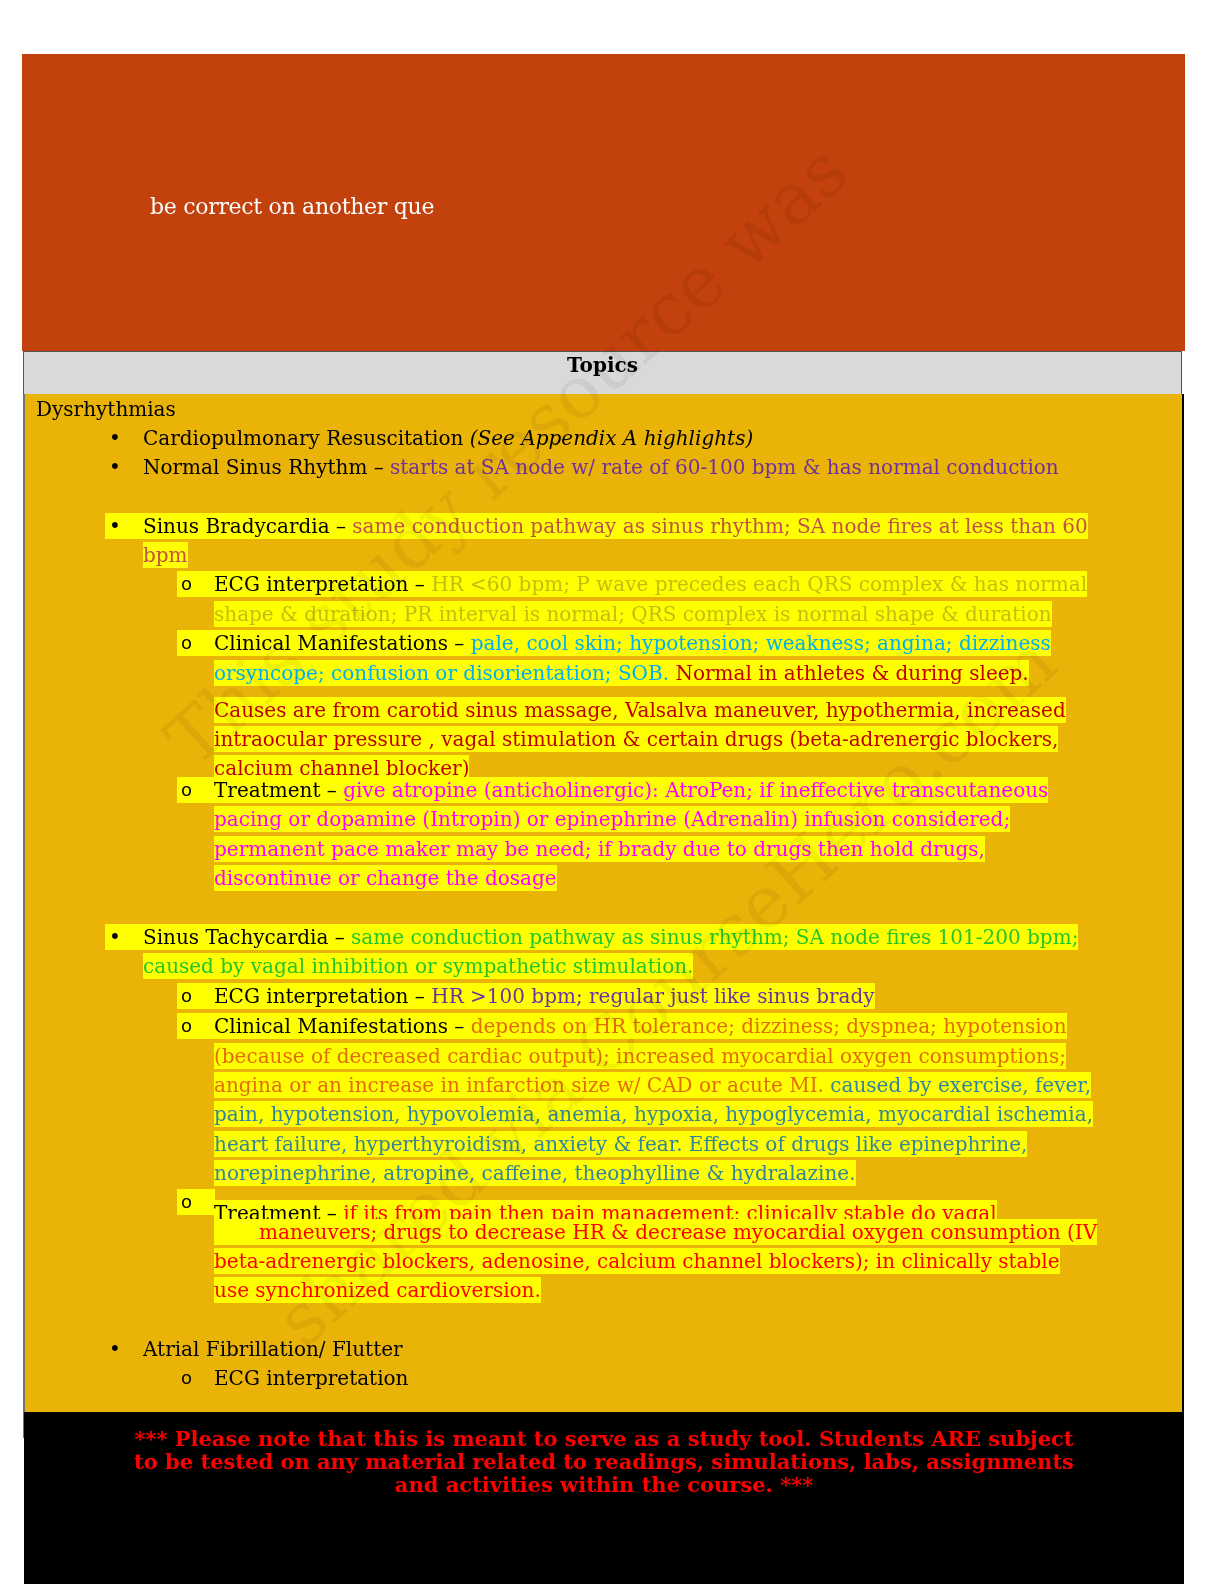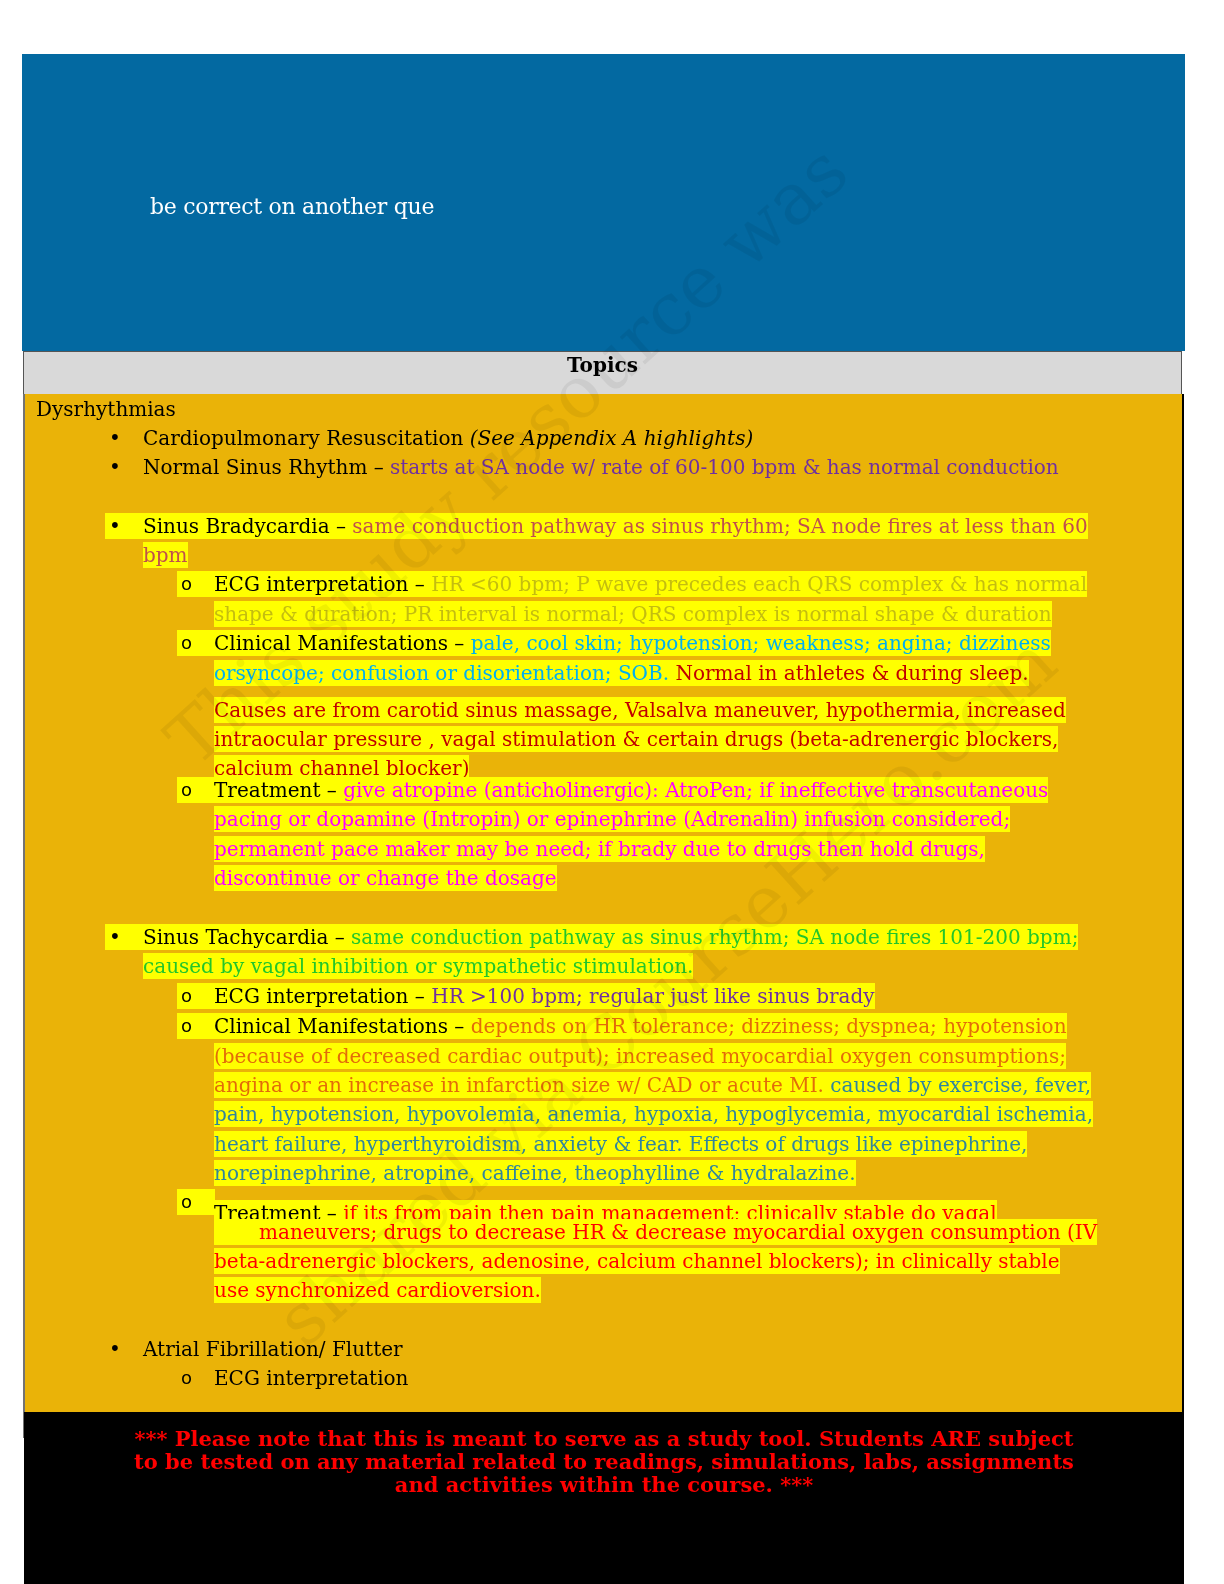--- a/index.html
+++ b/index.html
@@ -1,17 +1,17 @@
 <!DOCTYPE html>
 <html><head>
 <meta charset="utf-8">
 <style>
   html, body { margin: 0; padding: 0; background: #ffffff; }
   body { width: 1224px; height: 1584px; position: relative; overflow: hidden; font-family: "DejaVu Serif", serif; }
-  .header-block { position: absolute; left: 22px; top: 54px; width: 1163px; height: 297px; background: #0369a1; }
+  .header-block { position: absolute; left: 22px; top: 54px; width: 1163px; height: 297px; background: #c2410c; }
   .header-text { position: absolute; left: 128px; top: 140px; color: #fff; font-family: "DejaVu Serif", serif; font-size: 22px; letter-spacing: -0.3px; }
   .topics-bar { position: absolute; left: 23px; top: 351px; width: 1159px; height: 49px; background: #d9d9d9; border: 1px solid #555; border-bottom: 2px solid #333; box-sizing: border-box; text-align: center; }
   .topics-bar span { font-weight: bold; font-size: 20px; line-height: 26px; display: inline-block; margin-top: 0px; }
   .content { position: absolute; left: 23px; top: 394px; width: 1161px; height: 1044px; border-left: 2px solid #737373; border-right: 2px solid #000; box-sizing: border-box; background: #eab308; }
   .line { position: absolute; font-size: 20px; line-height: 26px; white-space: nowrap; color: #000; }
   .hl { background: #ffff00; }
   .bullet { position: absolute; font-size: 20px; line-height: 26px; }
   .obullet { position: absolute; font-size: 18px; line-height: 26px; font-family: "DejaVu Sans", sans-serif; }
   .c-purple { color: #7030a0; }
   .c-brady { color: #c0504d; }

